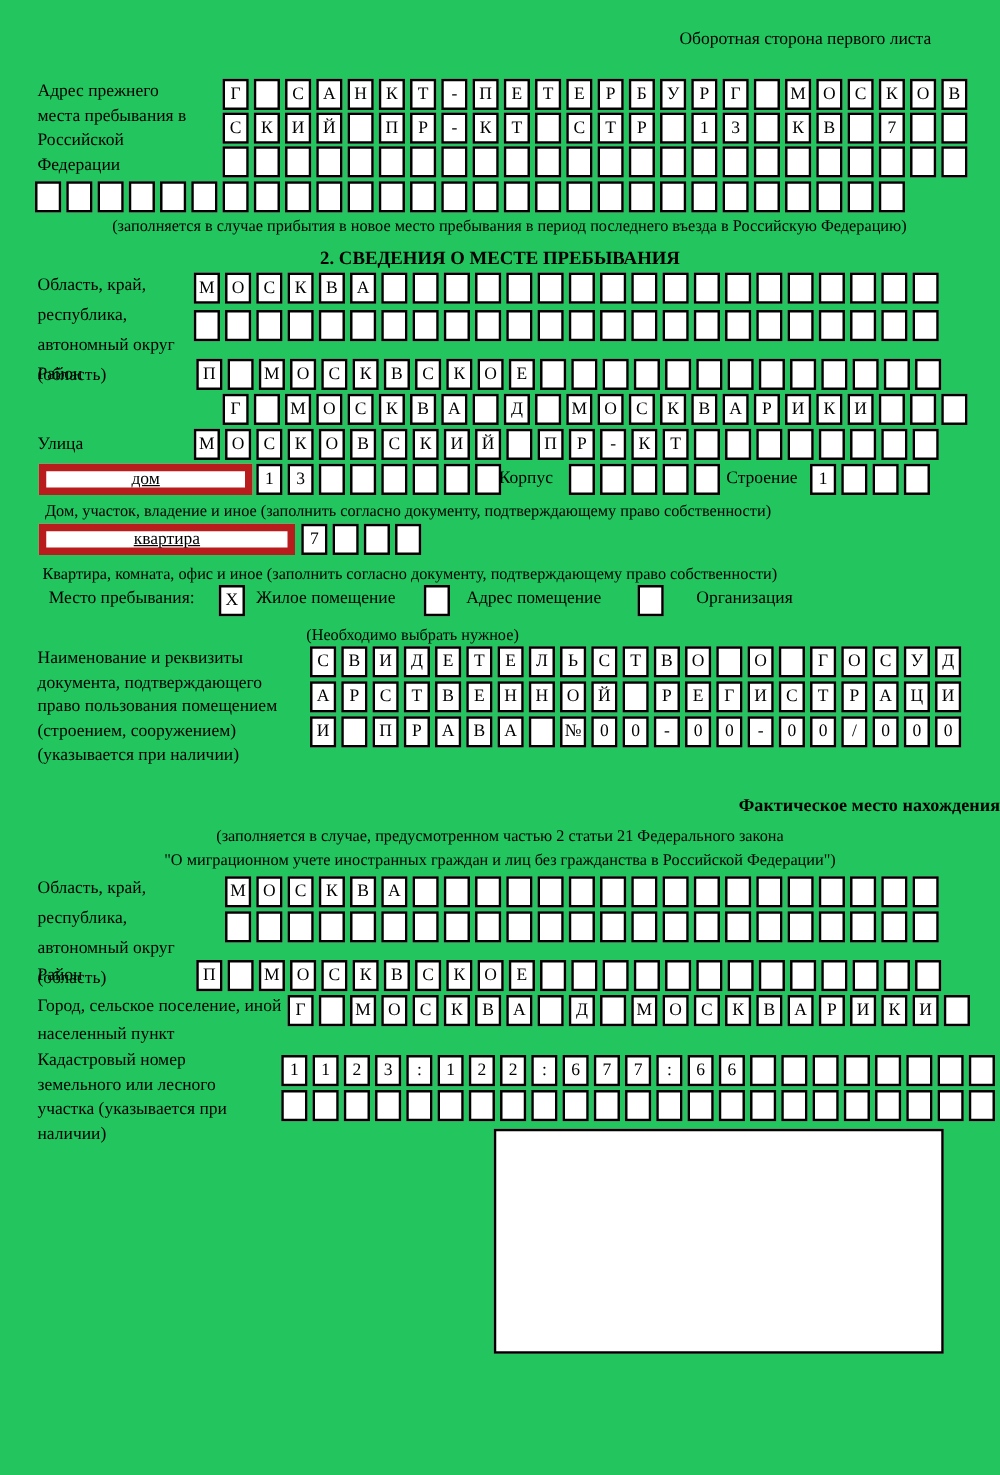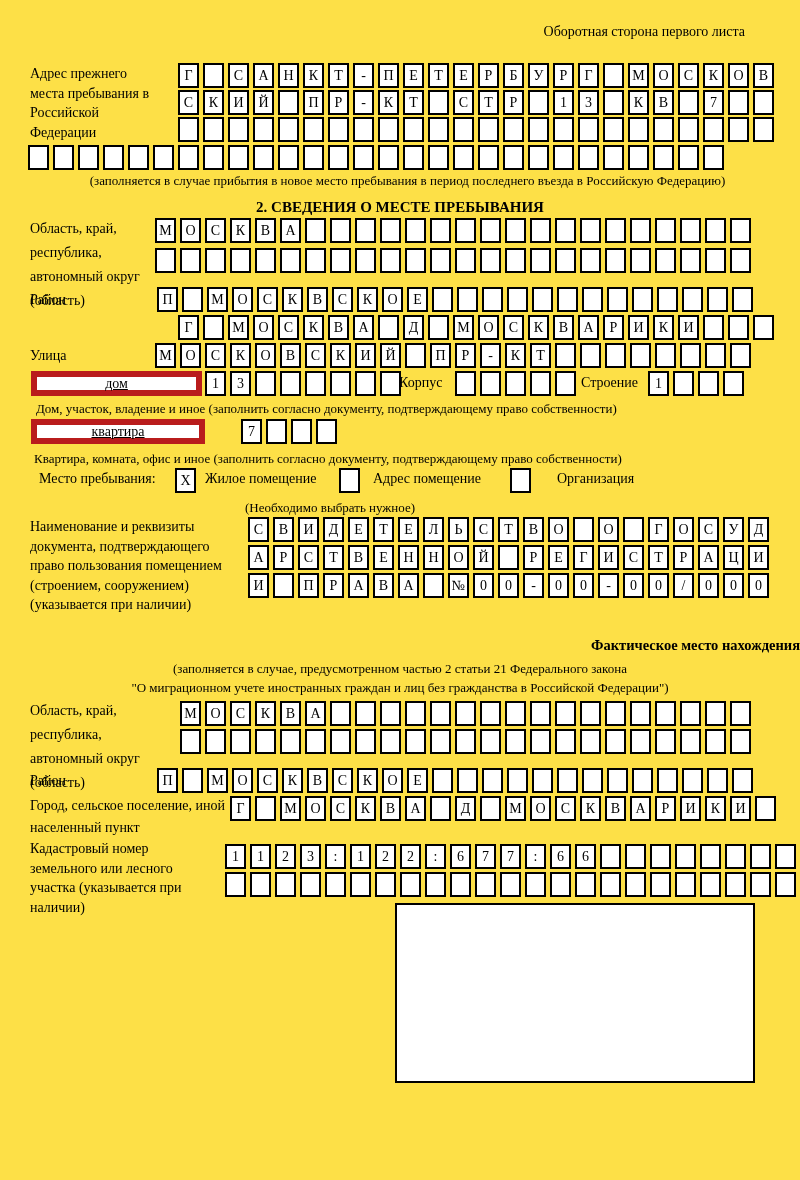--- a/index.html
+++ b/index.html
@@ -1,17 +1,17 @@
 <!DOCTYPE html>
 <html><head>
 <meta charset="utf-8">
 <style>
   html,body{margin:0;padding:0;background:#fff;}
   .page{
-    position:relative;width:800px;height:1180px;background:#fde047;
+    position:relative;width:800px;height:1180px;background:#22c55e;
     font-family:"Liberation Serif","DejaVu Serif",serif;color:#000;overflow:hidden;
   }
   .lbl{position:absolute;font-size:14px;line-height:19.5px;}
   .caption{position:absolute;font-size:13px;}
   .center{left:0;right:0;text-align:center;}
   .title{position:absolute;font-weight:bold;font-size:15px;}
   .cellrow{position:absolute;display:flex;gap:4px;}
   .cell{
     width:21px;height:25px;border:2px solid #000;box-sizing:border-box;
     display:flex;align-items:center;justify-content:center;
@@ -307,21 +307,21 @@
     </div>
   <div class="inline-lbl" style="top:375px;left:581px;">Строение</div>
   <div class="cellrow" style="top:371px;left:648px;">
       <span class="cell">1</span>
       <span class="cell"></span>
       <span class="cell"></span>
       <span class="cell"></span>
     </div>
   <div class="caption" style="top:401px;left:36px;">Дом, участок, владение и иное (заполнить согласно документу, подтверждающему право собственности)</div>
 
-  <div class="fieldbox" style="top:419px;left:31px;width:174px;">квартира</div>
+  <div class="fieldbox" style="top:419px;left:31px;width:205px;">квартира</div>
   <div class="cellrow" style="top:419px;left:241px;">
       <span class="cell">7</span>
       <span class="cell"></span>
       <span class="cell"></span>
       <span class="cell"></span>
     </div>
   <div class="caption" style="top:451px;left:34px;">Квартира, комната, офис и иное (заполнить согласно документу, подтверждающему право собственности)</div>
 
   <div class="inline-lbl" style="top:471px;left:39px;">Место пребывания:</div>
   <div class="chk" style="top:468px;left:175px;">X</div>

